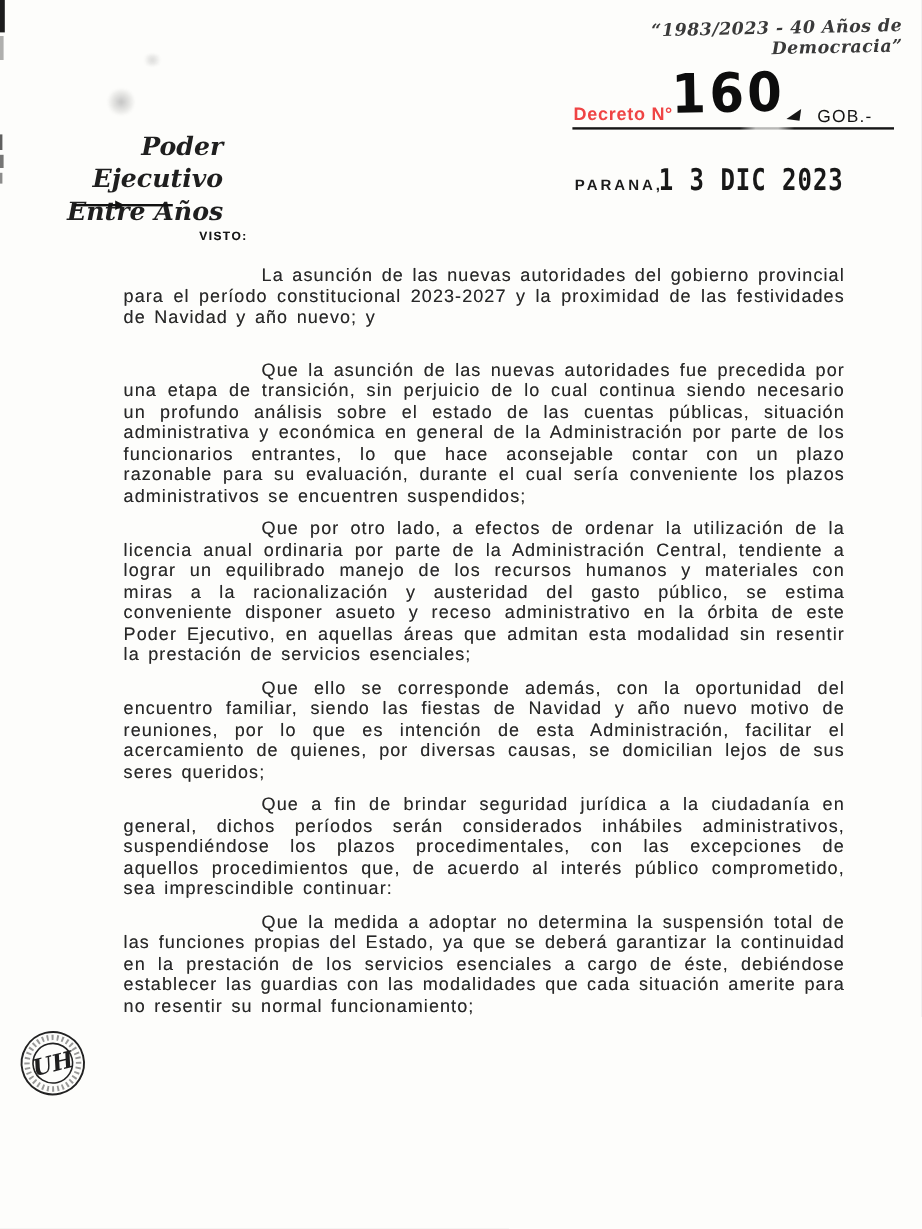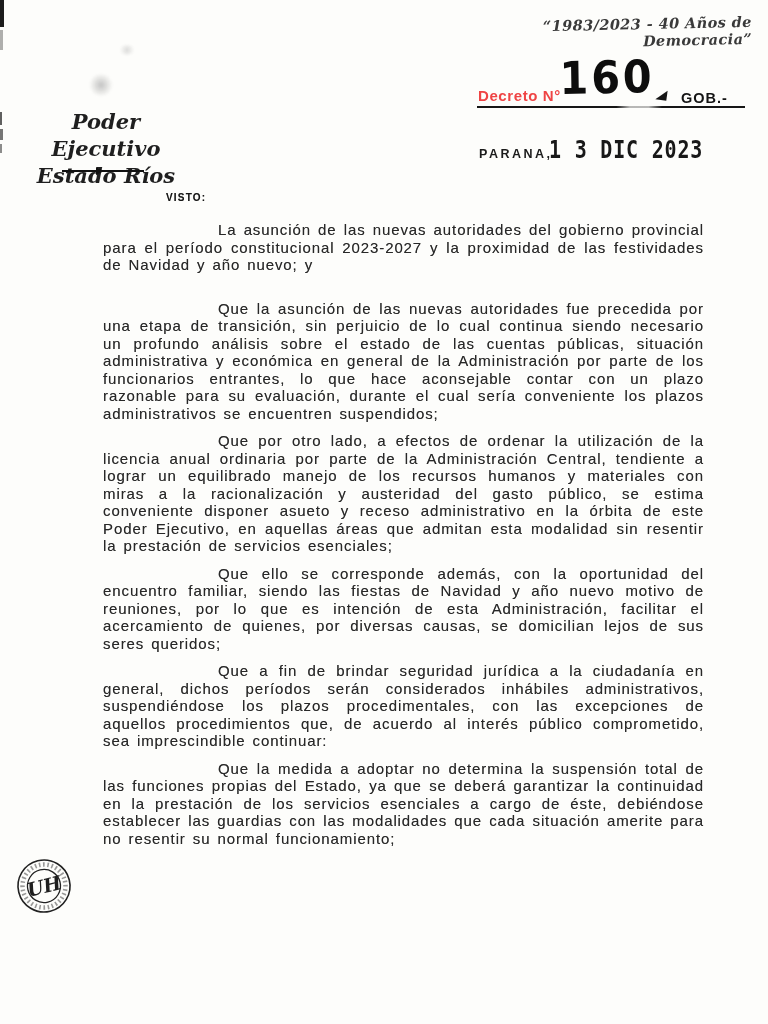--- a/index.html
+++ b/index.html
@@ -7,21 +7,21 @@
     position:relative;width:768px;height:1024px;margin:0 auto;
     background:#fdfdfb;overflow:hidden;
     font-family:"Liberation Sans", sans-serif;color:#262626;
   }
   
   .edge-mark{position:absolute;background:#1c1c1c;}
   .smudge{position:absolute;border-radius:50%;
     background:radial-gradient(circle,rgba(90,90,90,.35),rgba(90,90,90,0) 70%);
     filter:blur(1px);}
   
-  .script{font-family:"DejaVu Serif", serif;font-style:italic;font-weight:bold;}
+  .script{font-family:"DejaVu Serif", serif;font-style:italic;font-weight:bold;text-align:right;}
   .motto{
     position:absolute;top:16px;left:452px;width:300px;text-align:right;
     font-size:14.5px;color:#3a3a3a;letter-spacing:.4px;
     transform:rotate(-1.2deg);
   }
   .org{position:absolute;left:26px;top:108px;width:160px;text-align:center;color:#1f1f1f;}
   .org-line{font-size:21px;line-height:27px;}
   .org-rule{position:absolute;left:36px;top:62px;width:82px;height:2px;background:#111;}
   .org-rule .arrow{
     position:absolute;left:34px;top:-3px;width:0;height:0;
@@ -33,21 +33,21 @@
   .decree-number{
     position:absolute;left:560px;top:52px;font-family:"DejaVu Sans", sans-serif;
     font-weight:bold;font-size:45px;letter-spacing:3px;color:#0d0d0d;
     transform:scaleX(.92) rotate(-1deg);transform-origin:left bottom;
   }
   .decree-mark{
     position:absolute;left:656px;top:90px;width:0;height:0;
     border-top:10px solid transparent;border-right:11px solid #151515;
     transform:rotate(8deg);
   }
-  .decree-suffix{position:absolute;left:681px;top:90px;font-weight:bold;font-size:14.5px;letter-spacing:1px;color:#141414;}
+  .decree-suffix{position:absolute;left:681px;top:90px;font-weight:normal;font-size:14.5px;letter-spacing:1px;color:#141414;}
   .decree-underline{
     position:absolute;left:477px;top:106px;width:268px;height:2px;
     background:linear-gradient(90deg,#161616 0 52%,rgba(22,22,22,.3) 57% 64%,#161616 69%);
   }
   
   .place{position:absolute;left:479px;top:147px;font-weight:bold;font-size:12.5px;letter-spacing:2.5px;color:#1b1b1b;}
   .date-stamp{
     position:absolute;left:549px;top:135px;font-family:"DejaVu Sans Mono", monospace;
     font-weight:bold;font-size:25px;letter-spacing:1px;color:#181818;
     transform:scaleX(.8);transform-origin:left top;white-space:nowrap;
@@ -82,21 +82,21 @@
   <div class="edge-mark" style="left:0;top:112px;width:2px;height:13px;opacity:.7;"></div>
   <div class="edge-mark" style="left:0;top:129px;width:3px;height:11px;opacity:.6;"></div>
   <div class="edge-mark" style="left:0;top:144px;width:2px;height:9px;opacity:.5;"></div>
   <div class="smudge" style="left:88px;top:74px;width:26px;height:22px;"></div>
   <div class="smudge" style="left:118px;top:45px;width:18px;height:10px;opacity:.6;"></div>
 
   <div class="motto script">“1983/2023 - 40 Años de Democracia”</div>
 
   <div class="org">
     <div class="org-line script">Poder Ejecutivo</div>
-    <div class="org-line script">Estado Ríos</div>
+    <div class="org-line script">Entre Años</div>
     <div class="org-rule">
         <span class="arrow"></span>
       </div>
   </div>
 
   <div class="decree-label">Decreto N°</div>
   <div class="decree-number">160</div>
   <div class="decree-mark"></div>
   <div class="decree-suffix">GOB.-</div>
   <div class="decree-underline"></div>

